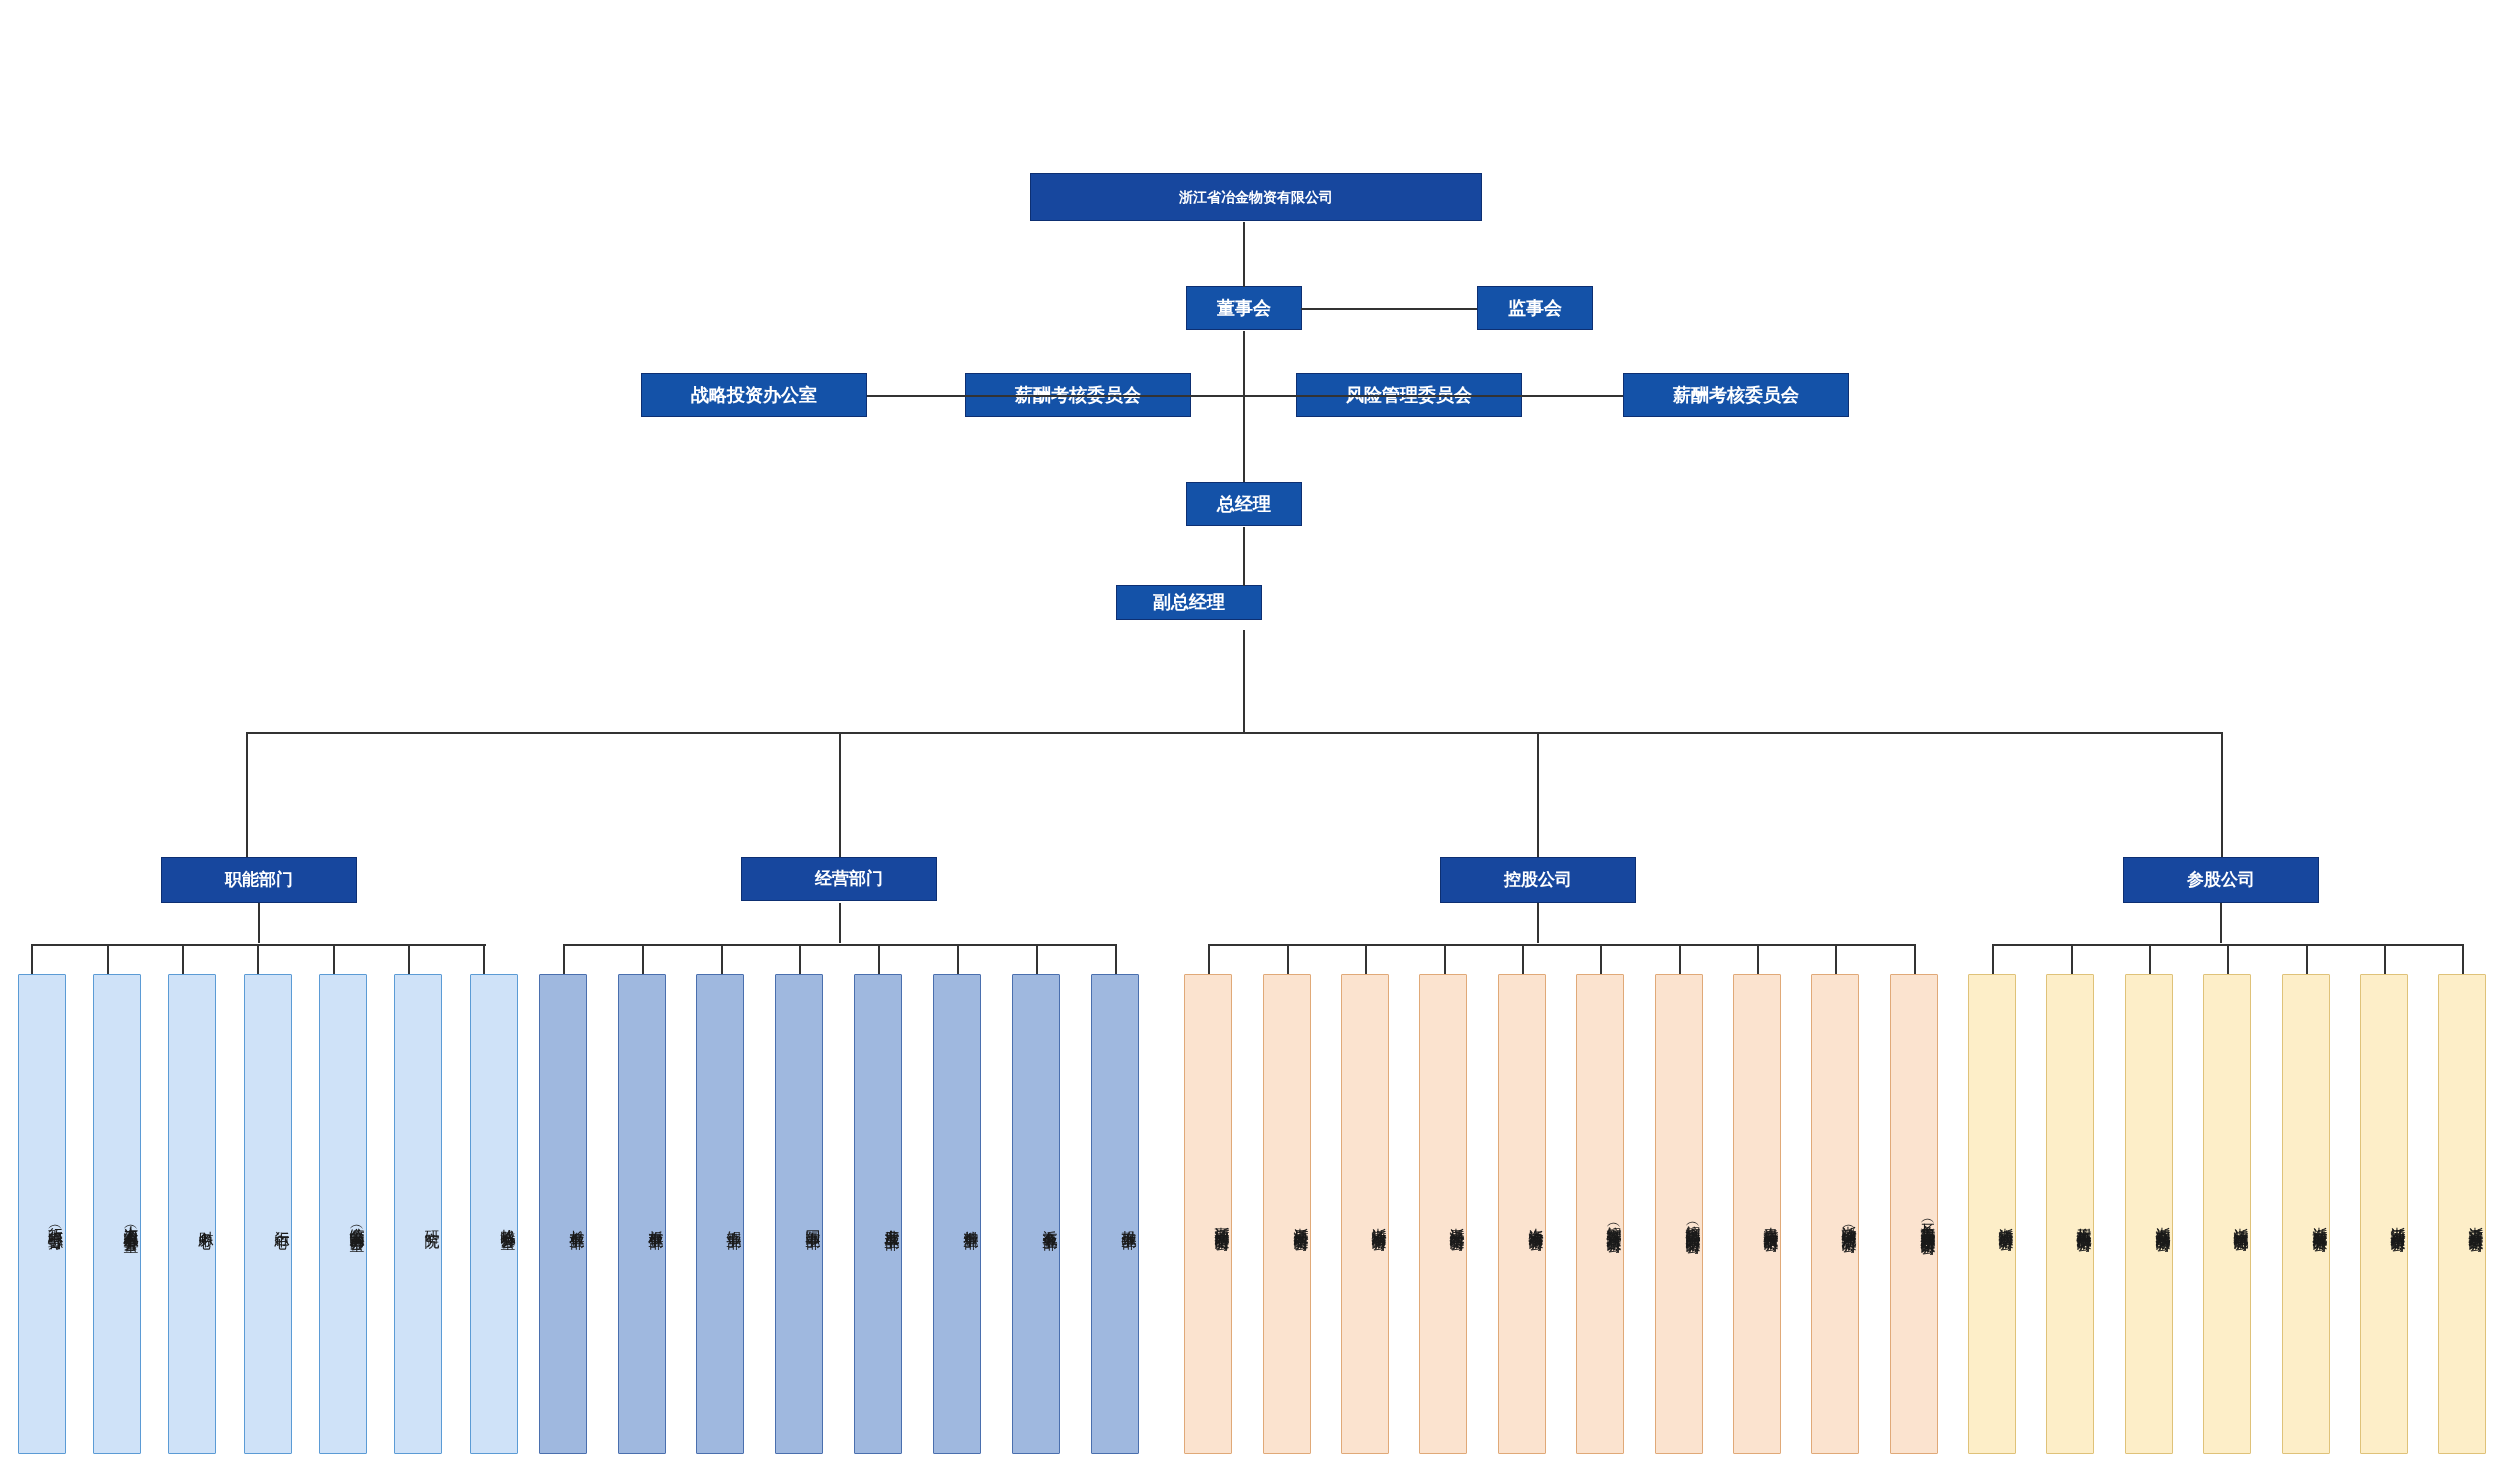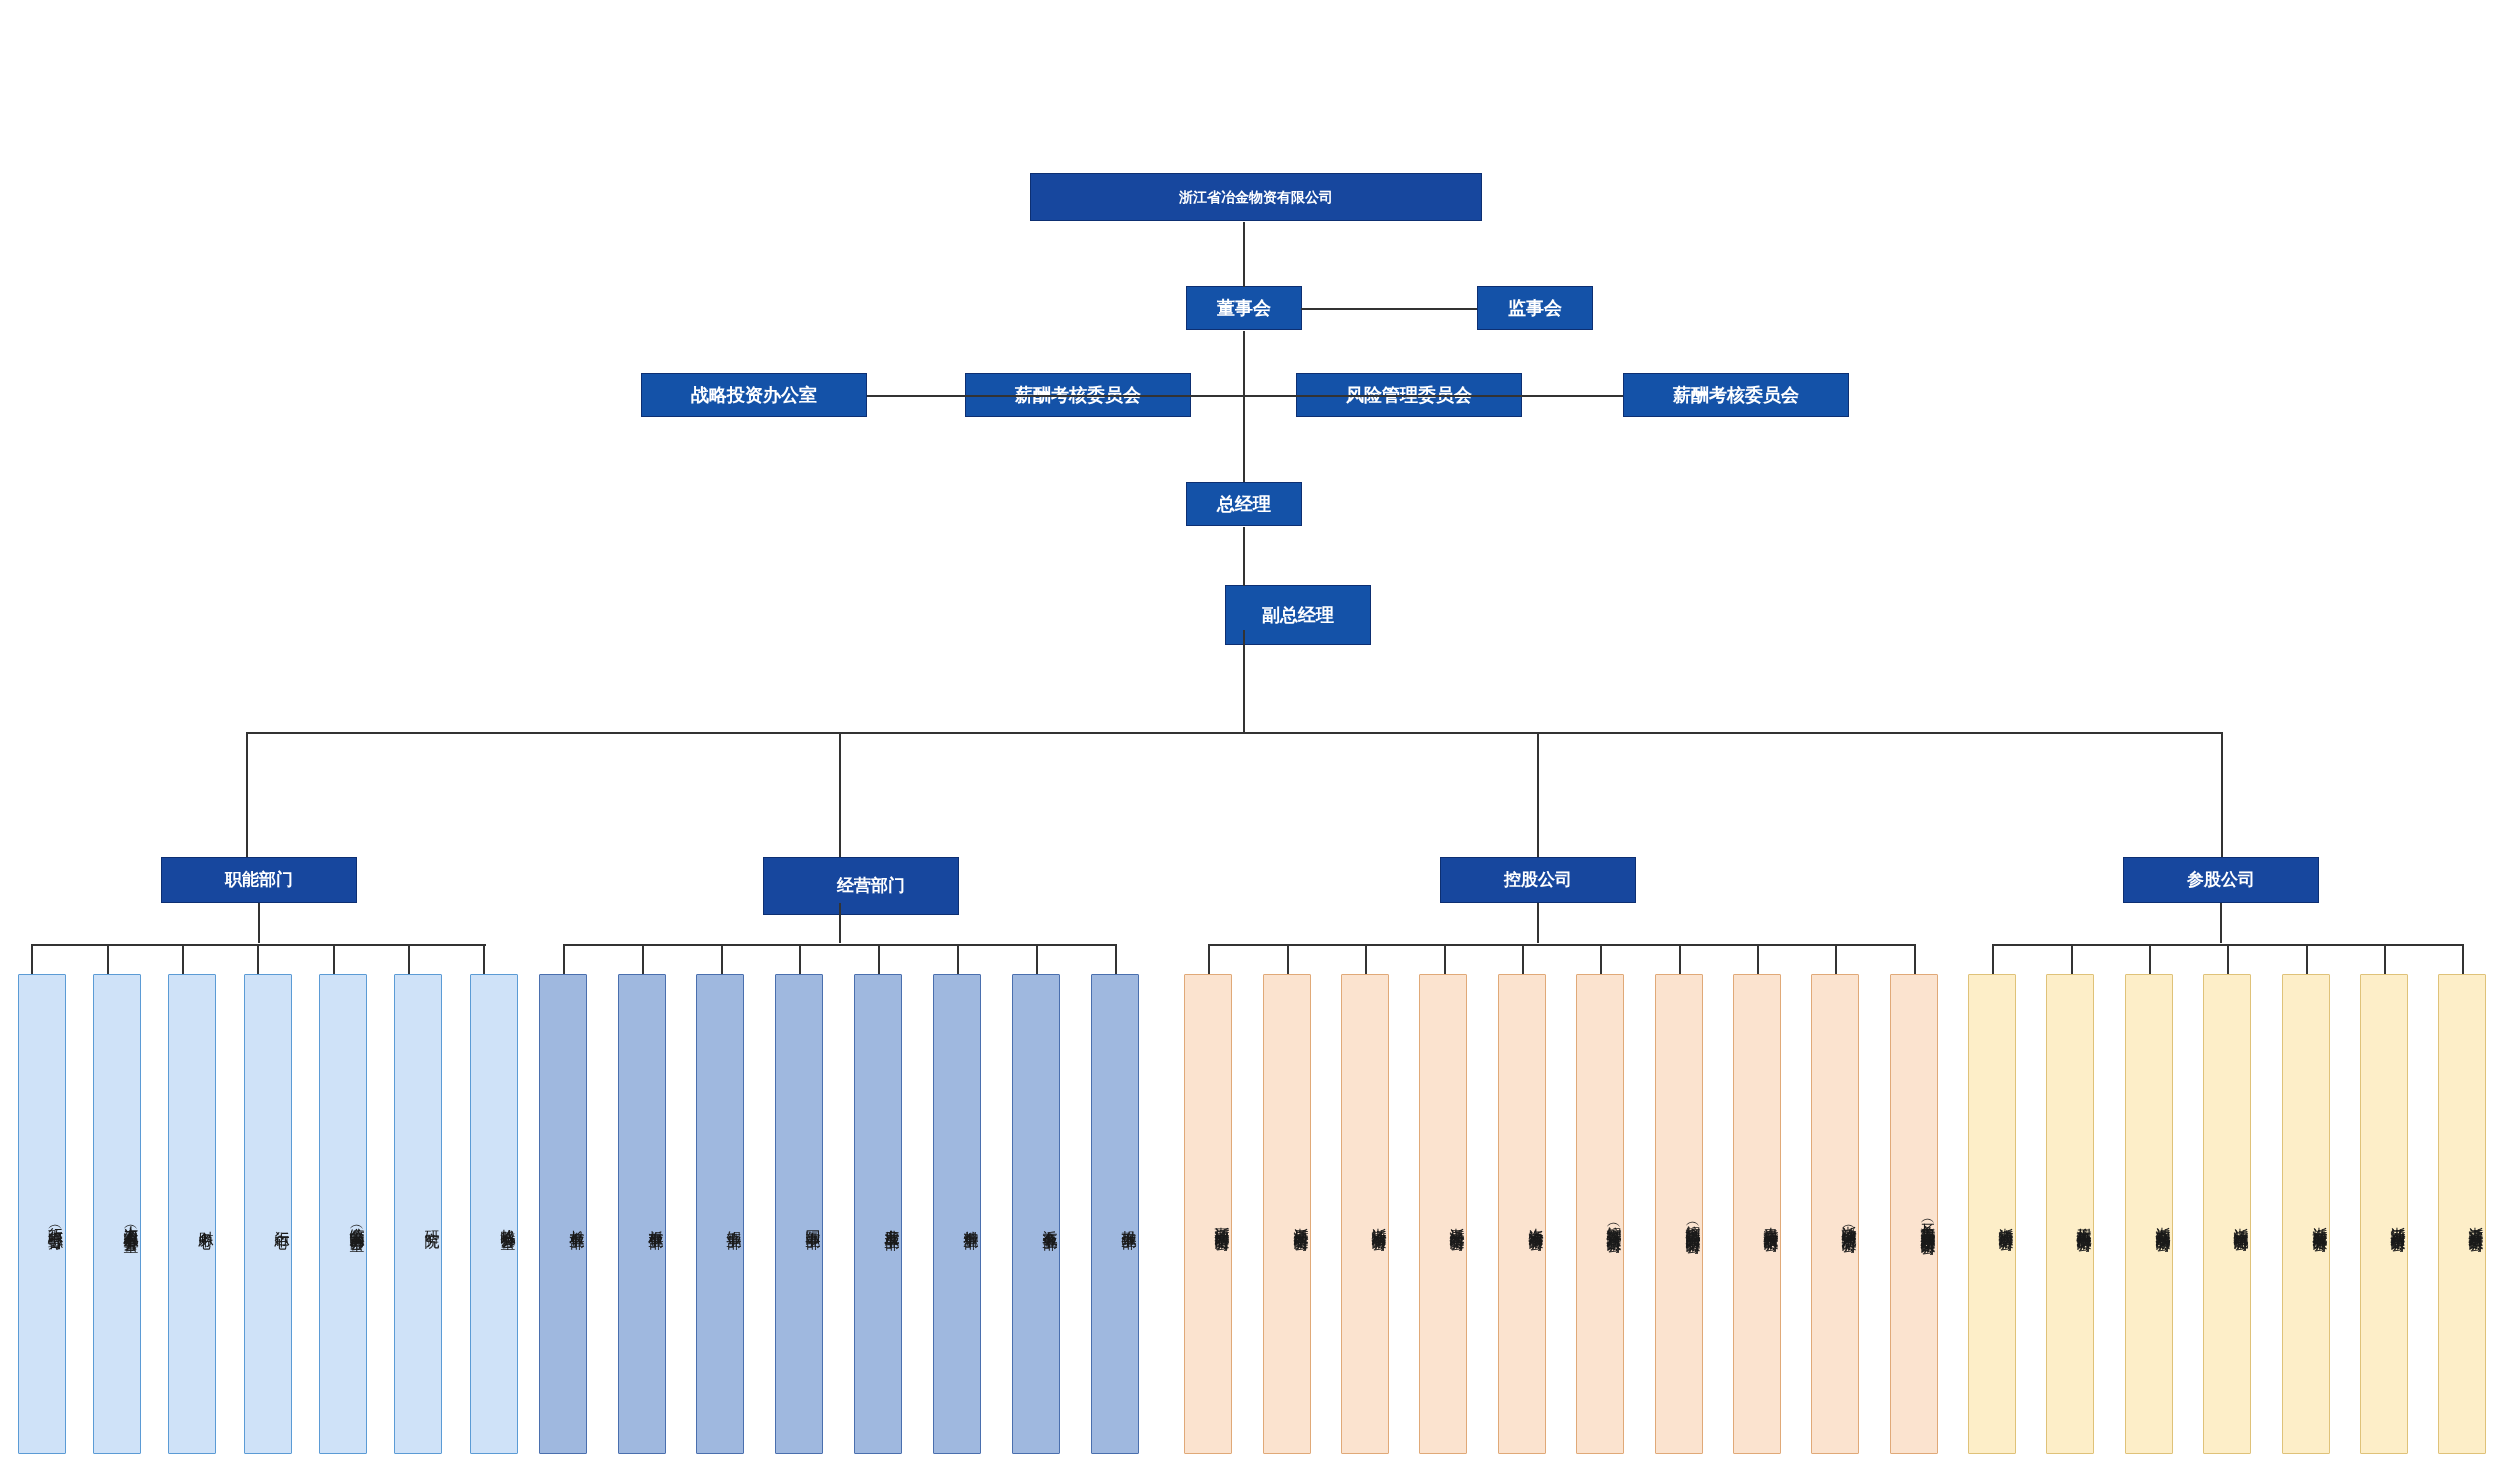--- a/index.html
+++ b/index.html
@@ -116,21 +116,21 @@
   <div class="node blue-mid" style="left:641px; top:373px; width:226px; height:44px; font-size:18px;">战略投资办公室</div>
 
   <div class="node blue-mid" style="left:965px; top:373px; width:226px; height:44px; font-size:18px;">薪酬考核委员会</div>
 
   <div class="node blue-mid" style="left:1296px; top:373px; width:226px; height:44px; font-size:18px;">风险管理委员会</div>
 
   <div class="node blue-mid" style="left:1623px; top:373px; width:226px; height:44px; font-size:18px;">薪酬考核委员会</div>
 
   <div class="node blue-mid" style="left:1186px; top:482px; width:116px; height:44px; font-size:18px;">总经理</div>
 
-  <div class="node blue-mid" style="left:1225px; top:585px; width:146px; height:60px; font-size:18px;">副总经理</div>
+  <div class="node blue-mid" style="left:1116px; top:585px; width:146px; height:35px; font-size:18px;">副总经理</div>
 
   <div class="line vline" style="left:1243px; top:222px; height:65px;"></div>
 
   <div class="line hline" style="left:1301px; top:308px; width:176px;"></div>
 
   <div class="line vline" style="left:1243px; top:331px; height:64px;"></div>
   <div class="line hline" style="left:867px; top:395px; width:756px;"></div>
 
   <div class="line vline" style="left:1243px; top:395px; height:87px;"></div>
 
@@ -138,21 +138,21 @@
 
   <div class="line vline" style="left:1243px; top:630px; height:102px;"></div>
   <div class="line hline" style="left:246px; top:732px; width:1975px;"></div>
 
   <div class="line vline" style="left:246px; top:732px; height:126px;"></div>
   <div class="line vline" style="left:839px; top:732px; height:126px;"></div>
   <div class="line vline" style="left:1537px; top:732px; height:126px;"></div>
   <div class="line vline" style="left:2221px; top:732px; height:126px;"></div>
 
   <div class="node cat" style="left:161px; top:857px; width:196px; height:46px;">职能部门</div>
-  <div class="node cat" style="left:763px; top:857px; width:196px; height:58px;padding-left:20px;">经营部门</div>
+  <div class="node cat" style="left:741px; top:857px; width:196px; height:44px;padding-left:20px;">经营部门</div>
   <div class="node cat" style="left:1440px; top:857px; width:196px; height:46px;text-align:center;">控股公司</div>
   <div class="node cat" style="left:2123px; top:857px; width:196px; height:46px;">参股公司</div>
 
   <div class="line vline" style="left:258px; top:903px; height:40px;"></div>
   <div class="line hline" style="left:31px; top:944px; width:455px;"></div>
   <div class="line vline" style="left:31px;  top:944px; height:30px;"></div>
   <div class="line vline" style="left:107px; top:944px; height:30px;"></div>
   <div class="line vline" style="left:182px; top:944px; height:30px;"></div>
   <div class="line vline" style="left:257px; top:944px; height:30px;"></div>
   <div class="line vline" style="left:333px; top:944px; height:30px;"></div>

